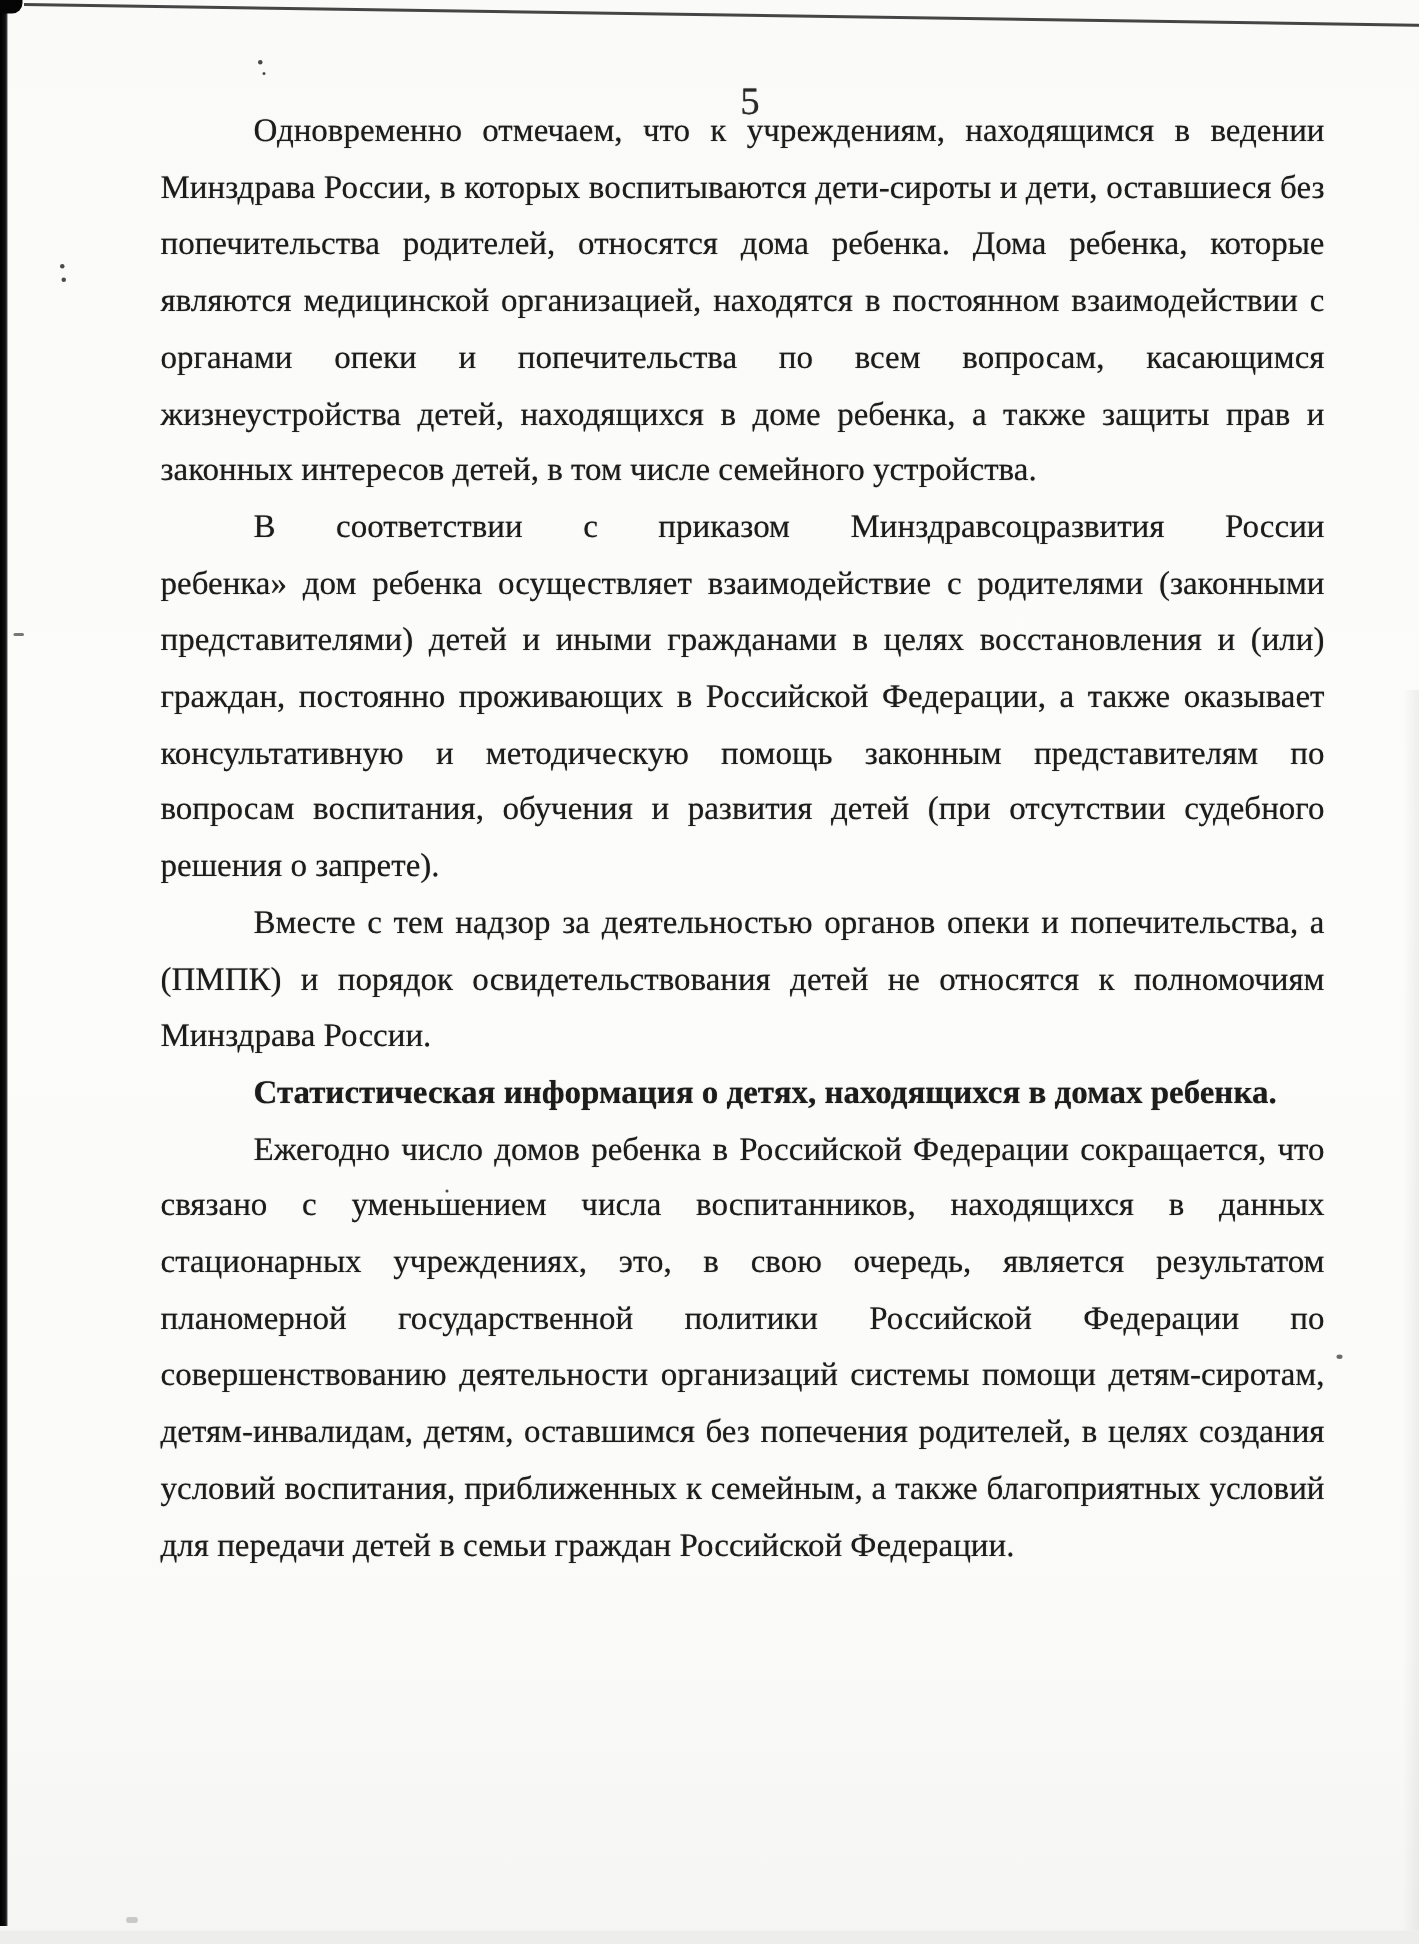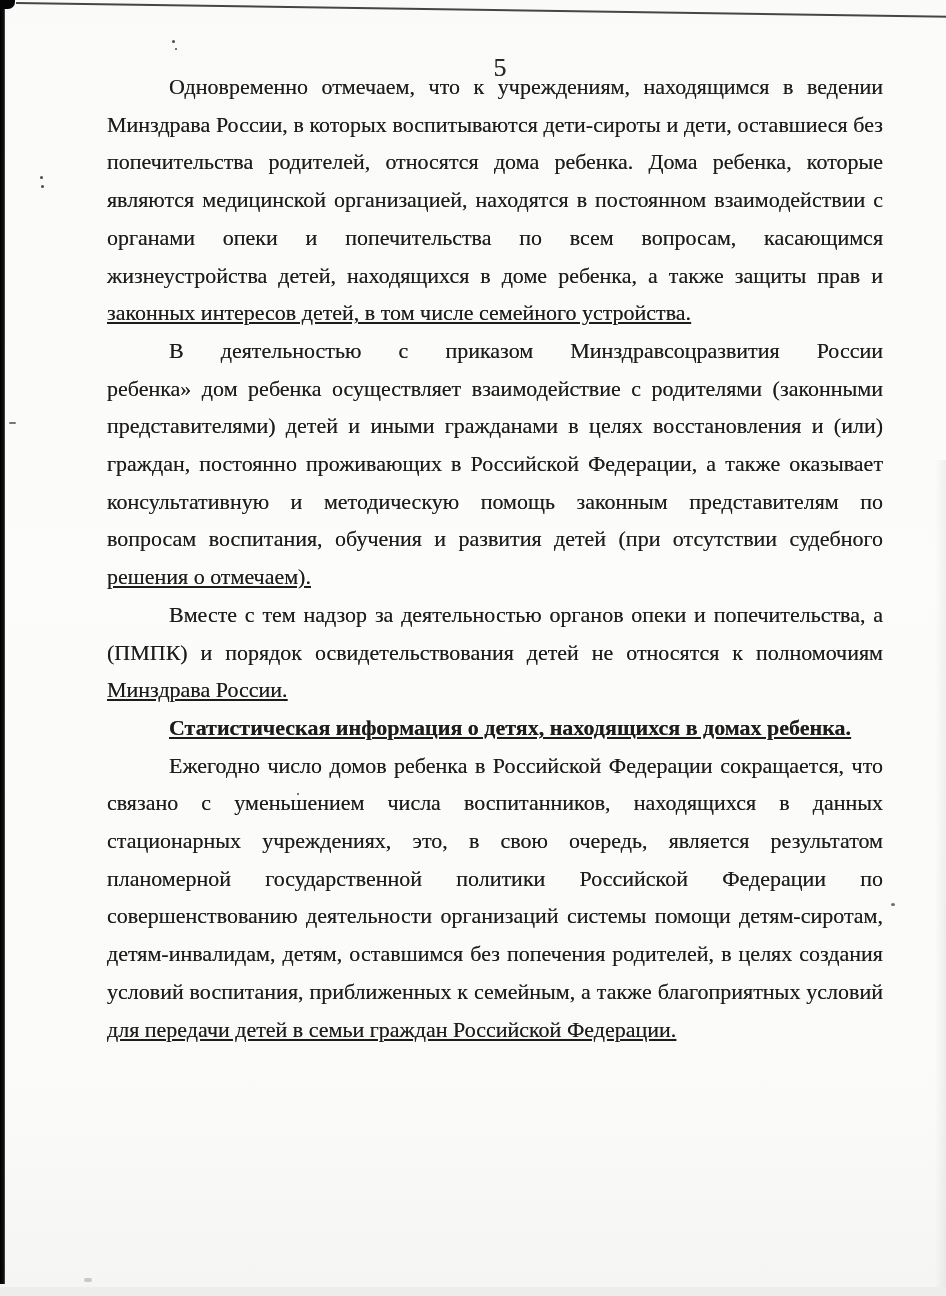--- a/index.html
+++ b/index.html
@@ -82,21 +82,21 @@
     line-height: 37.7px;
     color: #1c1c1c;
     text-shadow: 0 0 0.6px rgba(25,25,25,0.65);
   }
   .block { margin: 0; }
   .line {
     text-align: justify;
     text-align-last: justify;
   }
   .line.indent { text-indent: 62px; }
-  .line.end { text-align-last: left; text-decoration: underline; }
+  .line.end { text-align-last: left; }
   .block.heading .line { font-weight: bold; }
 </style>
 </head>
 <body>
 
 <div class="scan-page">
 
   <div class="edge-left"></div>
   <div class="corner-blob"></div>
   <div class="edge-top"></div>
@@ -118,27 +118,27 @@
       <div class="block paragraph">
         <div class="line indent">Одновременно отмечаем, что к учреждениям, находящимся в ведении</div>
         <div class="line">Минздрава России, в которых воспитываются дети-сироты и дети, оставшиеся без</div>
         <div class="line">попечительства родителей, относятся дома ребенка. Дома ребенка, которые</div>
         <div class="line">являются медицинской организацией, находятся в постоянном взаимодействии с</div>
         <div class="line">органами опеки и попечительства по всем вопросам, касающимся</div>
         <div class="line">жизнеустройства детей, находящихся в доме ребенка, а также защиты прав и</div>
         <div class="line end">законных интересов детей, в том числе семейного устройства.</div>
       </div>
       <div class="block paragraph">
-        <div class="line indent">В деятельностью с приказом Минздравсоцразвития России</div>
+        <div class="line indent">В соответствии с приказом Минздравсоцразвития России</div>
         <div class="line">ребенка» дом ребенка осуществляет взаимодействие с родителями (законными</div>
         <div class="line">представителями) детей и иными гражданами в целях восстановления и (или)</div>
         <div class="line">граждан, постоянно проживающих в Российской Федерации, а также оказывает</div>
         <div class="line">консультативную и методическую помощь законным представителям по</div>
         <div class="line">вопросам воспитания, обучения и развития детей (при отсутствии судебного</div>
-        <div class="line end">решения о отмечаем).</div>
+        <div class="line end">решения о запрете).</div>
       </div>
       <div class="block paragraph">
         <div class="line indent">Вместе с тем надзор за деятельностью органов опеки и попечительства, а</div>
         <div class="line">(ПМПК) и порядок освидетельствования детей не относятся к полномочиям</div>
         <div class="line end">Минздрава России.</div>
       </div>
       <div class="block heading">
         <div class="line indent end">Статистическая информация о детях, находящихся в домах ребенка.</div>
       </div>
       <div class="block paragraph">

